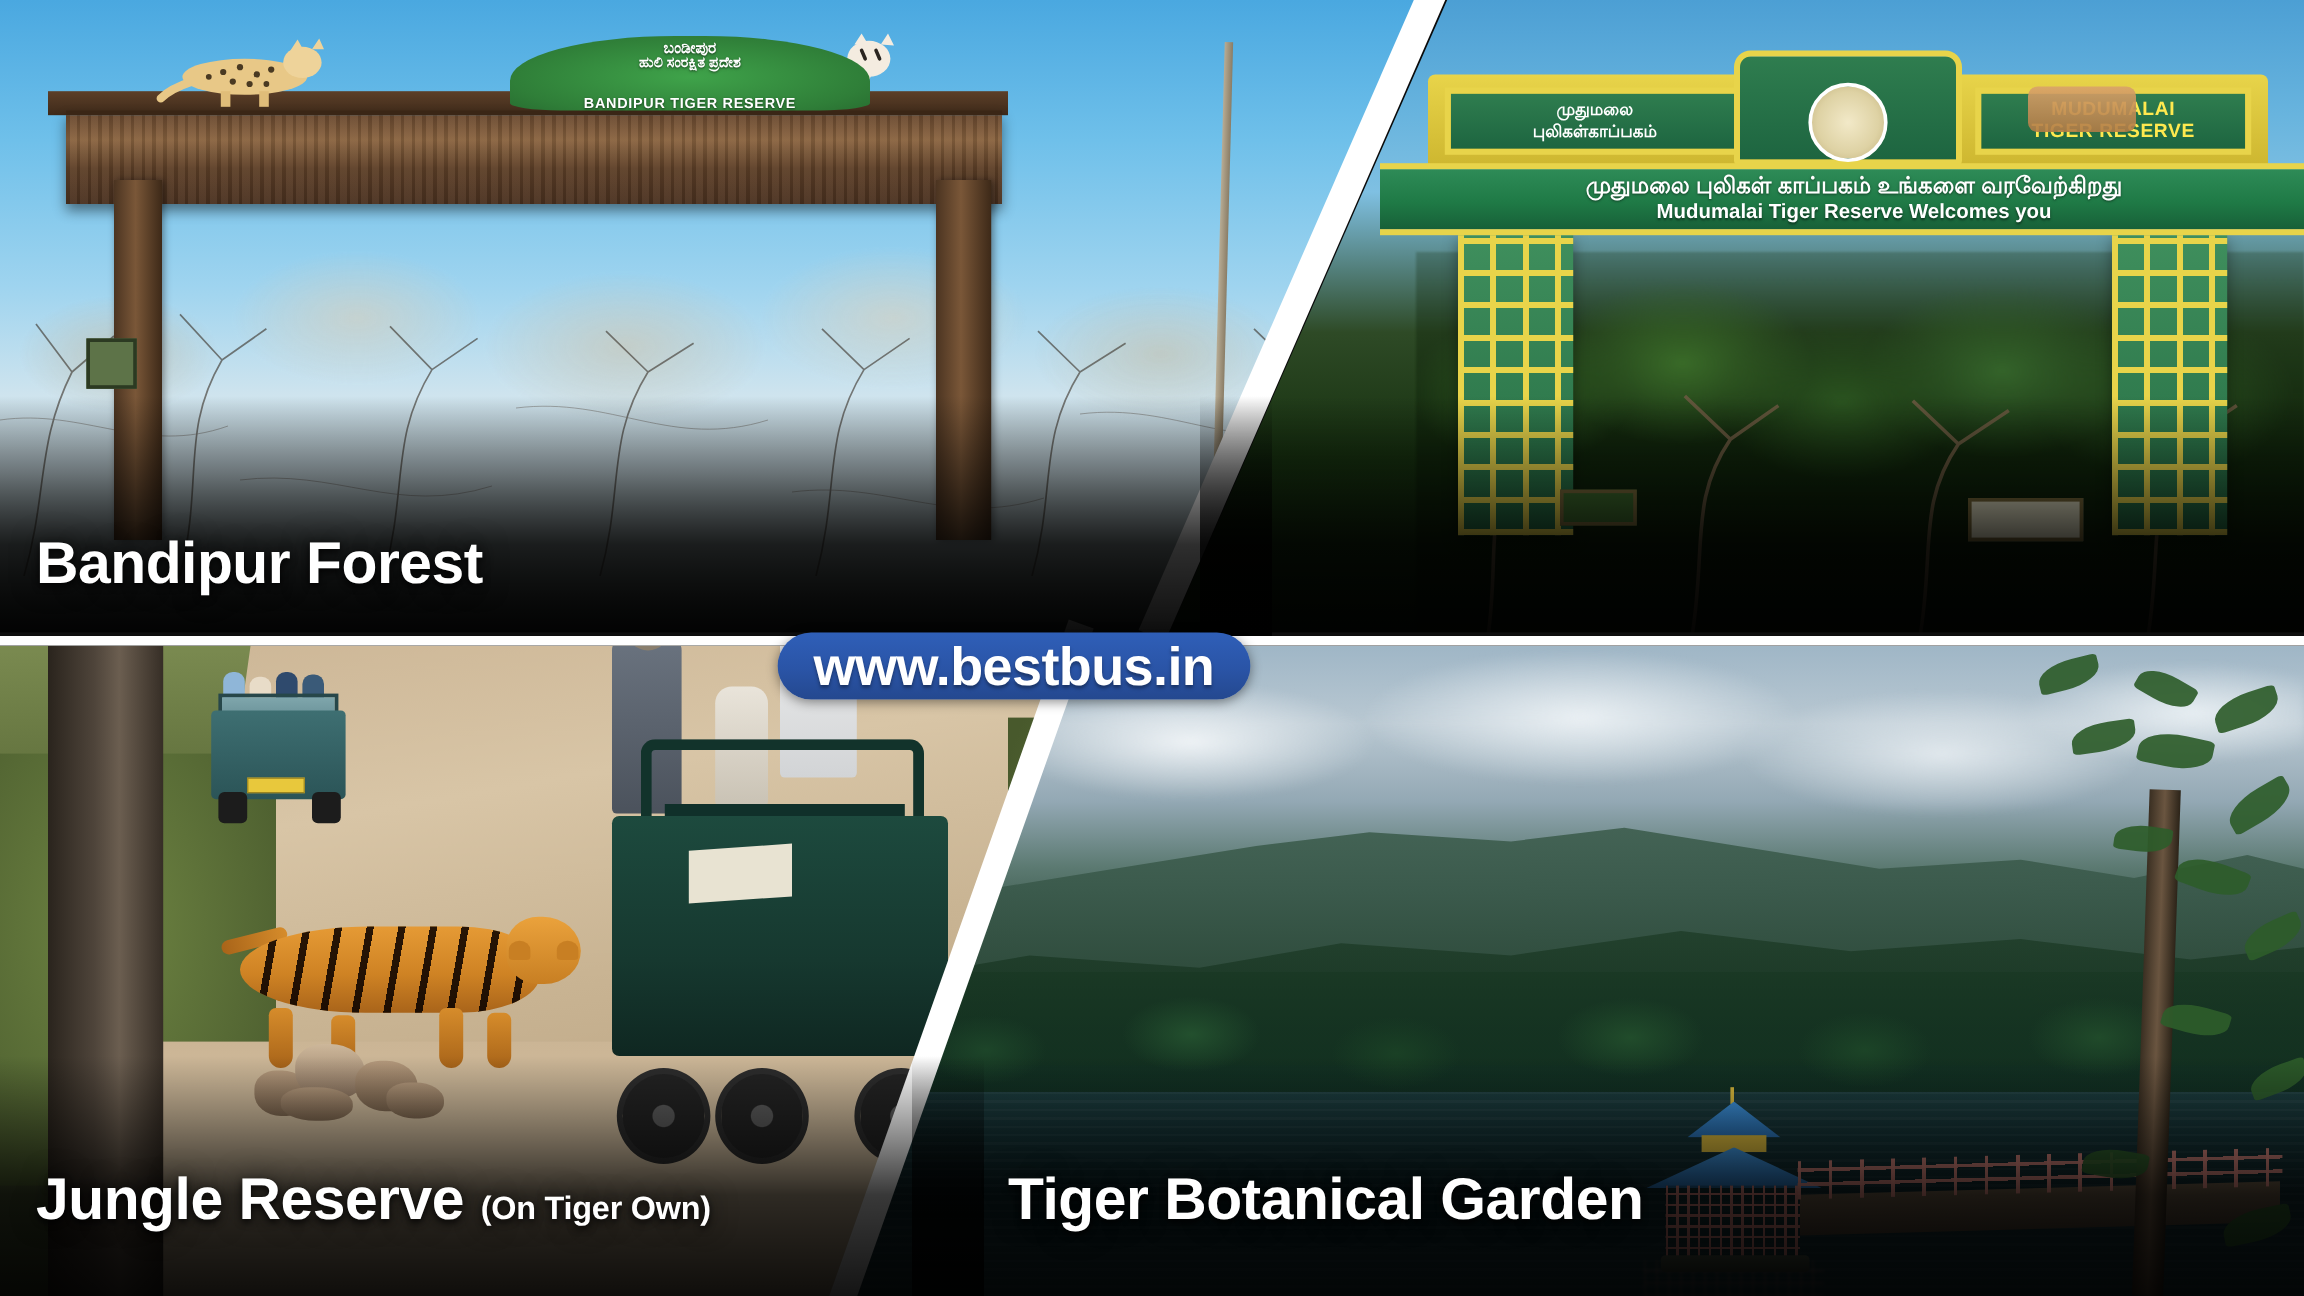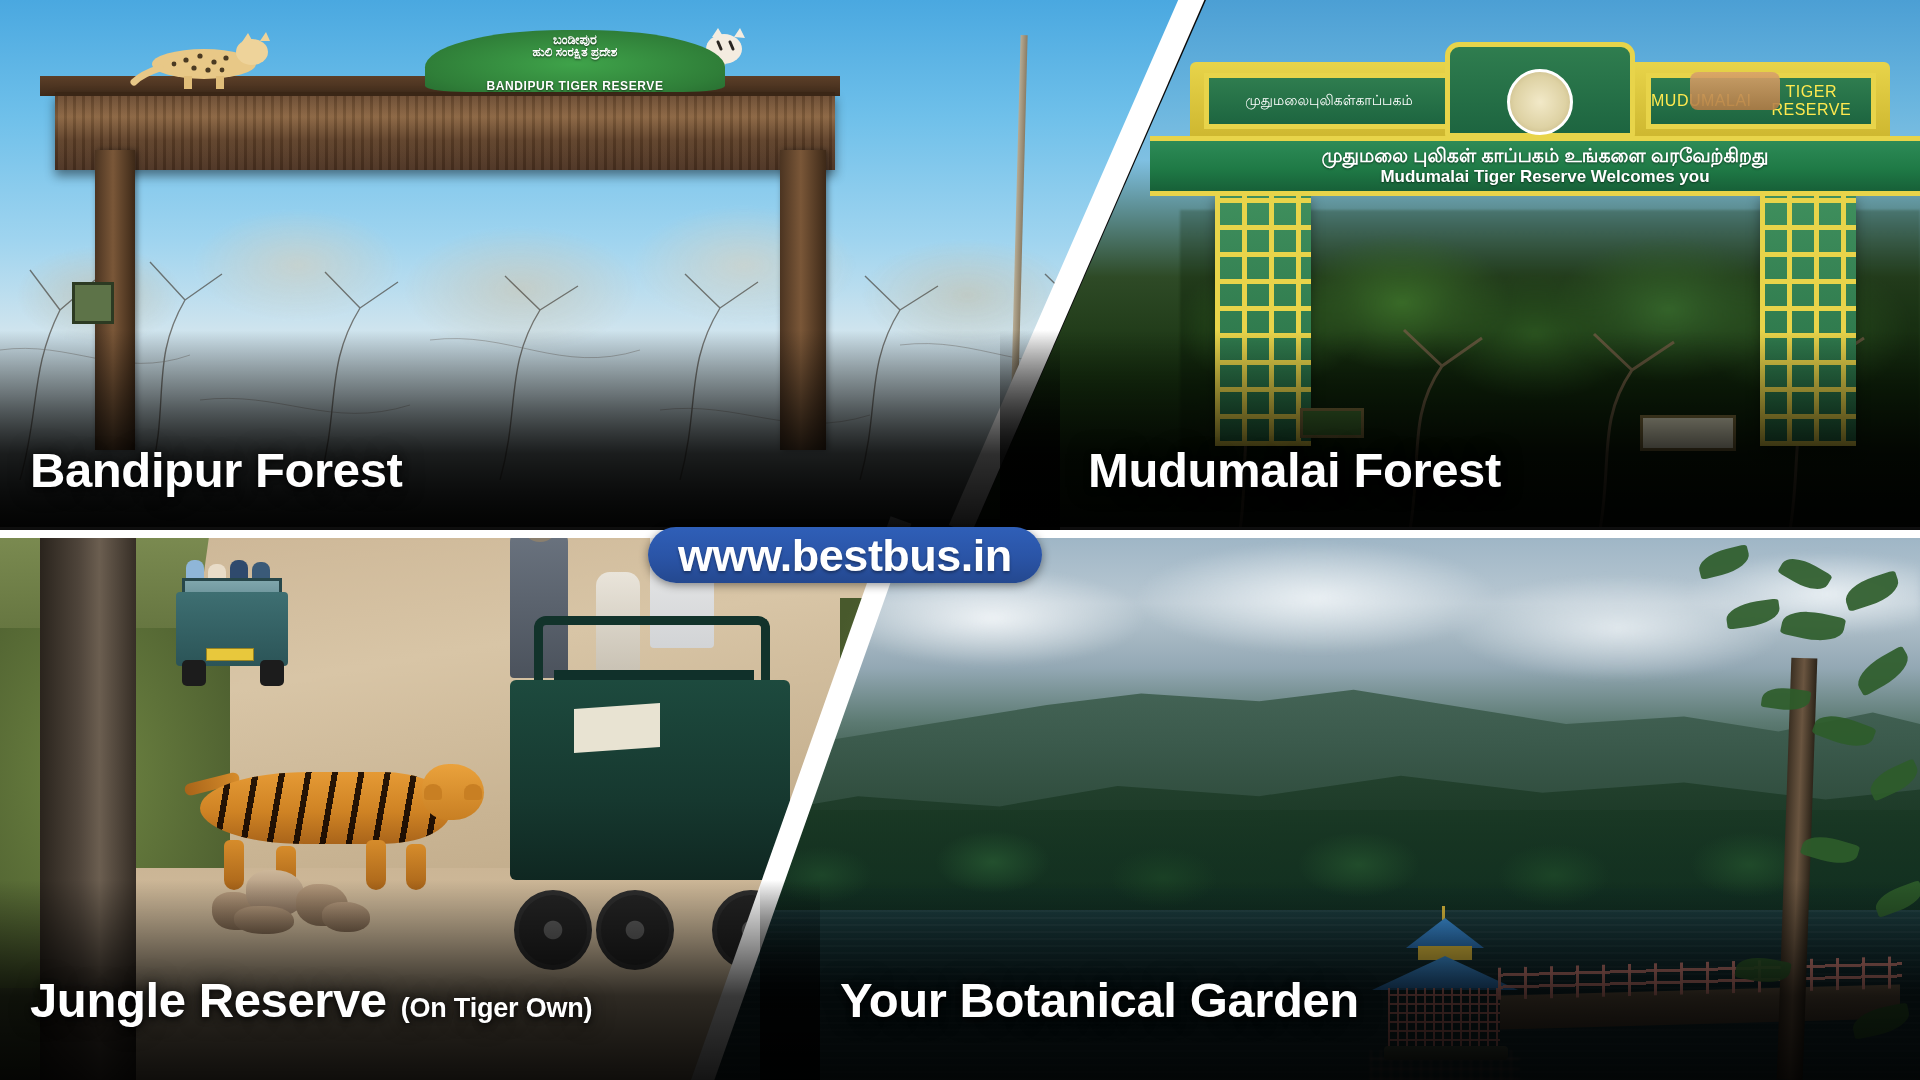--- a/index.html
+++ b/index.html
@@ -76,21 +76,21 @@
     background:linear-gradient(#2e8b57,#1f7a46 55%,#176038);
     border-top:5px solid #e8d44a; border-bottom:5px solid #e8d44a; }
   .mud-arch-band .tam { position:absolute; left:0; right:0; top:4px; text-align:center;
     color:#fff; font-size:19px; font-weight:600; text-shadow:0 1px 2px rgba(0,0,0,.5); }
   .mud-arch-band .eng { position:absolute; left:0; right:0; bottom:4px; text-align:center;
     color:#fff; font-size:17px; font-weight:700; text-shadow:0 1px 2px rgba(0,0,0,.5); }
   .mud-top { position:absolute; left:1190px; top:62px; width:700px; height:78px;
     background:linear-gradient(#e8d44a,#cdb62f); border-radius:6px 6px 0 0;
     display:flex; align-items:center; }
   .mud-panel { background:linear-gradient(#2f7d4f,#1d6540); border:5px solid #e8d44a;
-    color:#ffe94f; font-weight:400; display:flex; flex-direction:row;
+    color:#ffe94f; font-weight:700; display:flex; flex-direction:column;
     align-items:center; justify-content:center; text-align:center; }
   .mud-panel.left { margin-left:14px; width:250px; height:56px; font-size:14px; color:#fff; }
   .mud-panel.right { margin-left:auto; margin-right:14px; width:230px; height:56px; font-size:16px; letter-spacing:.5px; }
   .mud-crest { position:absolute; left:50%; top:-20px; transform:translateX(-50%);
     width:190px; height:96px; background:linear-gradient(#2f7d4f,#1d6540);
     border:5px solid #e8d44a; border-radius:14px 14px 4px 4px; }
   .mud-emblem { position:absolute; left:50%; top:22px; transform:translateX(-50%);
     width:66px; height:66px; border-radius:50%;
     background:radial-gradient(#f2e9c8,#ded2a4 60%,#bfae78); border:3px solid #fff; }
   .mud-pillar { position:absolute; top:196px; width:96px; height:250px;
@@ -482,24 +482,23 @@
   <div class="scrim" id="scrim-tl"></div>
   <div class="scrim" id="scrim-tr"></div>
   <div class="scrim" id="scrim-bl"></div>
   <div class="scrim" id="scrim-br"></div>
 
   <div class="div-h"></div>
   <div class="div-top"></div>
   <div class="div-bot"></div>
 
   <div class="cap" id="cap-bandipur">Bandipur Forest</div>
-  <div class="cap" id="cap-mudumalai">Mudumalai Forest</div>
   <div class="cap" id="cap-safari">
     <span>Jungle Reserve</span>
     <span class="sub">(On Tiger Own)</span>
   </div>
-  <div class="cap" id="cap-ooty">Your Botanical Garden</div>
+  <div class="cap" id="cap-ooty">Tiger Botanical Garden</div>
 
   <div id="badge">
     <span class="txt">www.bestbus.in</span>
   </div>
 
 </div>
 
 </body></html>

